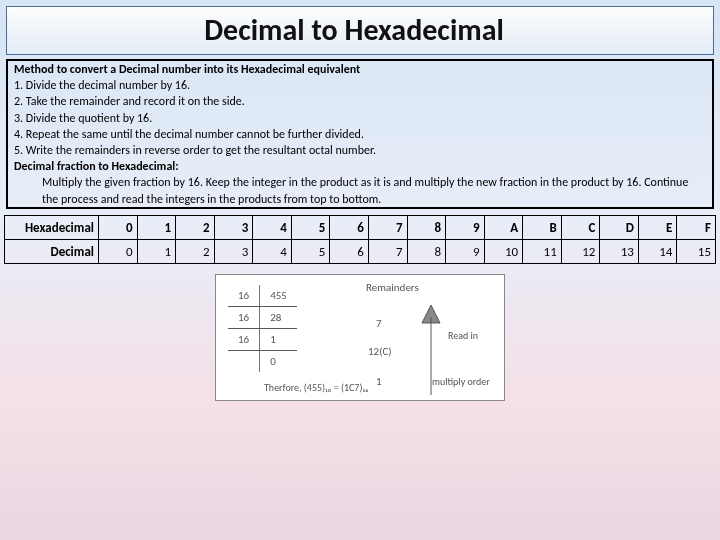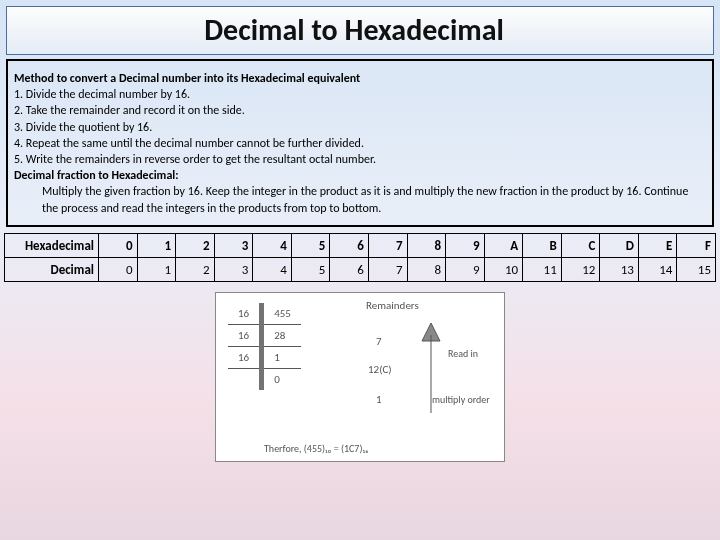--- a/index.html
+++ b/index.html
@@ -18,21 +18,21 @@
   }
   .title-box h1 {
     font-size: 30px;
     font-weight: bold;
     color: #111;
   }
   .method-box {
     margin: 2px 6px 6px 6px;
     border: 2px solid #000;
     background: transparent;
-    padding: 9px 6px;
+    padding: 0 6px;
     font-size: 12px;
     line-height: 1.35;
   }
   .method-box .bold { font-weight: bold; }
   .method-box .indent { padding-left: 28px; display: block; }
   .tbl-wrap { margin: 6px 4px 0 4px; }
   table.hex {
     border-collapse: collapse;
     width: 712px;
     font-size: 13px;
@@ -42,36 +42,36 @@
     border: 1px solid #000;
     padding: 4px 4px;
     text-align: right;
     background: transparent;
   }
   table.hex th:first-child, table.hex td:first-child { width: 94px; font-weight: bold; }
   table.hex tr:first-child th { font-weight: bold; }
   table.hex td { font-weight: normal; }
   .diagram {
     width: 290px;
-    height: 170px;
+    height: 127px;
     margin: 10px auto 0 auto;
     background: #fff;
     border: 1px solid #888;
     position: relative;
     font-size: 11px;
     color: #555;
   }
   .diagram table.divs {
     position: absolute;
     left: 12px; top: 10px;
     border-collapse: collapse;
     font-size: 11px;
   }
   .diagram table.divs td {
-    border-left: 5px solid #737373;
+    border-left: 1px solid #737373;
     border-bottom: 1px solid #555;
     padding: 4px 10px;
     min-width: 28px;
     text-align: left;
   }
   .diagram table.divs td:first-child { border-left: none; }
   .diagram table.divs tr:last-child td { border-bottom: none; }
   .diagram .rem { position: absolute; }
   .diagram .rem-h { left: 150px; top: 6px; }
   .diagram .r1 { left: 160px; top: 42px; }

